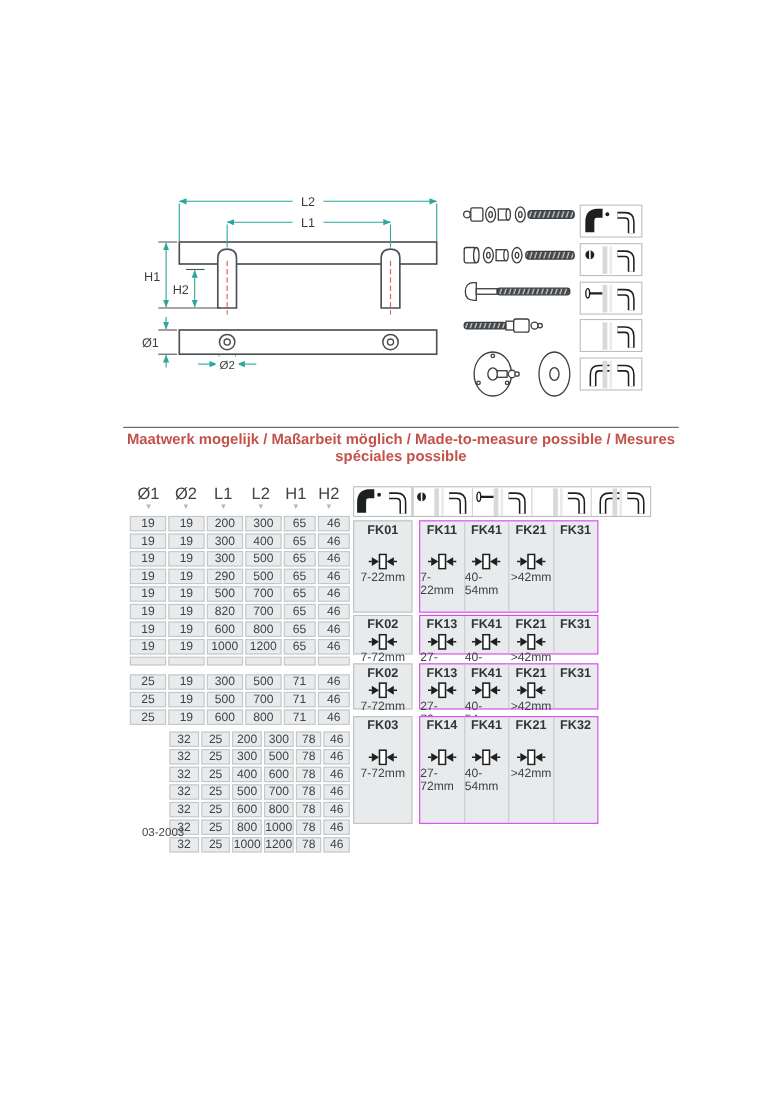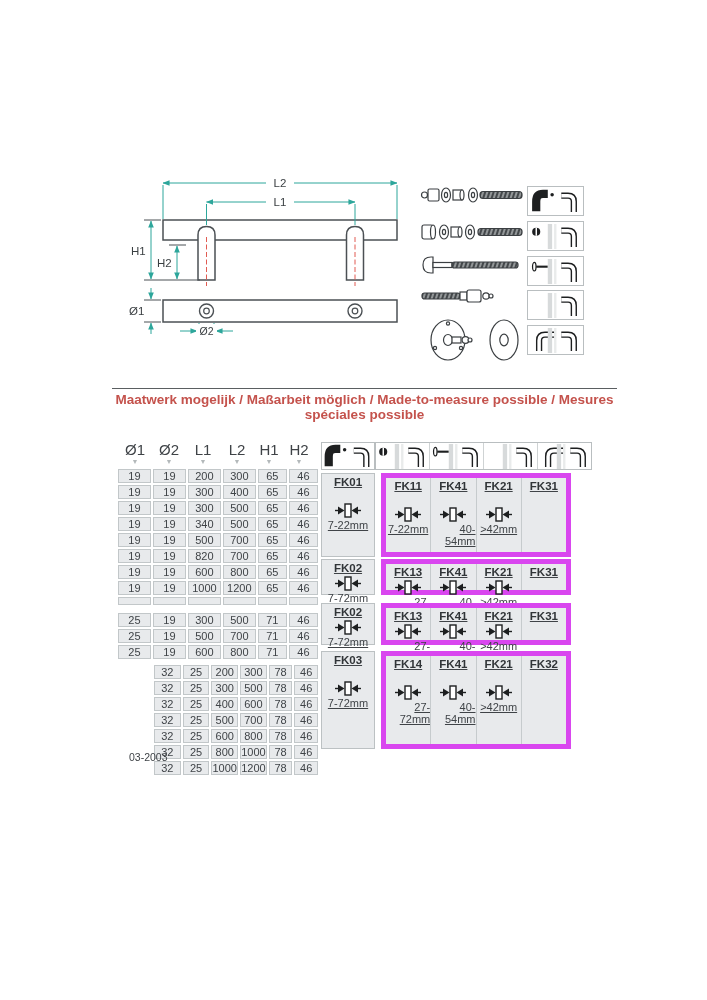--- a/index.html
+++ b/index.html
@@ -18,31 +18,31 @@
   .lt-hcell .lbl{font-size:15px;color:#3f4347;display:block;}
   .lt-hcell .caret{display:block;font-size:7px;color:#b3b8ba;line-height:9px;}
   .lt-group{margin-bottom:2px;}
   .lt-row{display:flex;margin-bottom:2px;justify-content:flex-end;}
   .lt-cell{background:#e8eaec;border:1px solid #c2c7c9;box-sizing:border-box;
            height:14px;line-height:12px;font-size:11px;text-align:center;color:#3f4347;margin-right:2px;}
   .lt-cell:last-child{margin-right:0;}
   .lt-row.empty .lt-cell{height:8px;}
   .w34{width:34px;} .w30{width:30px;}
   
-  #fk-table{left:321px;top:442px;width:250px;text-decoration:underline;}
+  #fk-table{left:321px;top:442px;width:223px;}
   .fk-headrow{display:flex;margin-bottom:3px;}
   .fk-headbox{background:#fff;border:1px solid #b9bec0;box-sizing:border-box;height:28px;
               display:flex;align-items:center;justify-content:center;}
   .fk-headgroup{display:flex;border:1px solid #b9bec0;box-sizing:border-box;height:28px;flex:1;}
   .fk-headgroup .hg-cell{flex:1;display:flex;align-items:center;justify-content:center;border-left:1px solid #cfd3d4;}
   .fk-headgroup .hg-cell:first-child{border-left:0;}
   .fk-block{display:flex;}
   .fk-col1{width:54px;background:#e8eaec;border:1px solid #bcc1c3;box-sizing:border-box;}
   .fk-gap{width:6px;}
-  .fk-group{flex:1;display:flex;background:#e8eaec;border:5px solid #d946ef;box-sizing:border-box;text-align:right;}
+  .fk-group{flex:1;display:flex;background:#e8eaec;border:1px solid #d946ef;box-sizing:border-box;}
   .fk-group .fk-cell{flex:1;border-left:1px solid #c6cbcd;}
   .fk-group .fk-cell:first-child{border-left:0;}
   .fk-cell{display:flex;flex-direction:column;align-items:center;padding-top:2px;box-sizing:border-box;}
   .fk-code{font-weight:bold;font-size:11.5px;color:#313538;}
   .fk-thk{margin-top:2px;line-height:0;}
   .tall .fk-thk{margin-top:15px;}
   .fk-range{font-size:11px;color:#3f4347;margin-top:1px;}
   
   .mount-box{left:527px;width:57px;height:30px;background:#fff;border:1px solid #b9bec0;
              box-sizing:border-box;display:flex;align-items:center;justify-content:center;}
@@ -263,21 +263,21 @@
           <div class="lt-cell w34">19</div>
           <div class="lt-cell w34">19</div>
           <div class="lt-cell w34">300</div>
           <div class="lt-cell w34">500</div>
           <div class="lt-cell w30">65</div>
           <div class="lt-cell w30">46</div>
         </div>
         <div class="lt-row">
           <div class="lt-cell w34">19</div>
           <div class="lt-cell w34">19</div>
-          <div class="lt-cell w34">340</div>
+          <div class="lt-cell w34">290</div>
           <div class="lt-cell w34">500</div>
           <div class="lt-cell w30">65</div>
           <div class="lt-cell w30">46</div>
         </div>
         <div class="lt-row">
           <div class="lt-cell w34">19</div>
           <div class="lt-cell w34">19</div>
           <div class="lt-cell w34">500</div>
           <div class="lt-cell w34">700</div>
           <div class="lt-cell w30">65</div>

